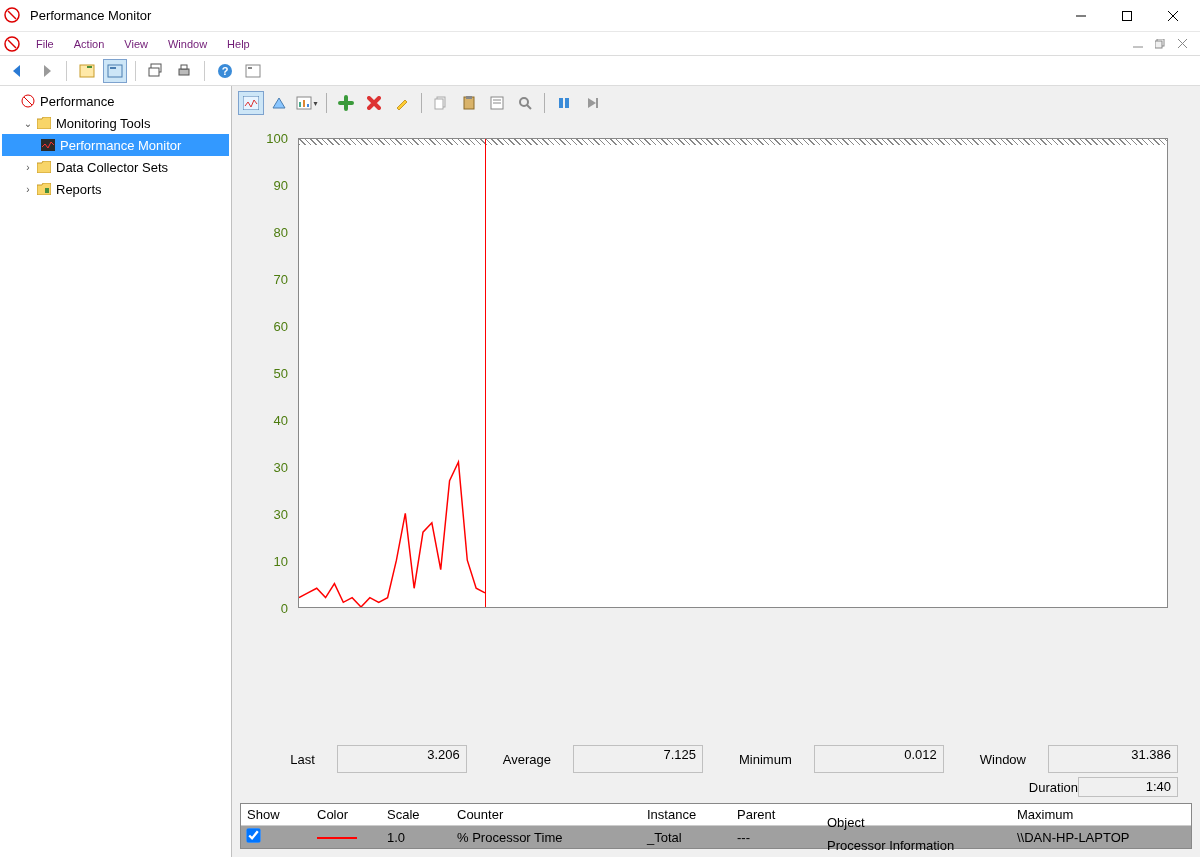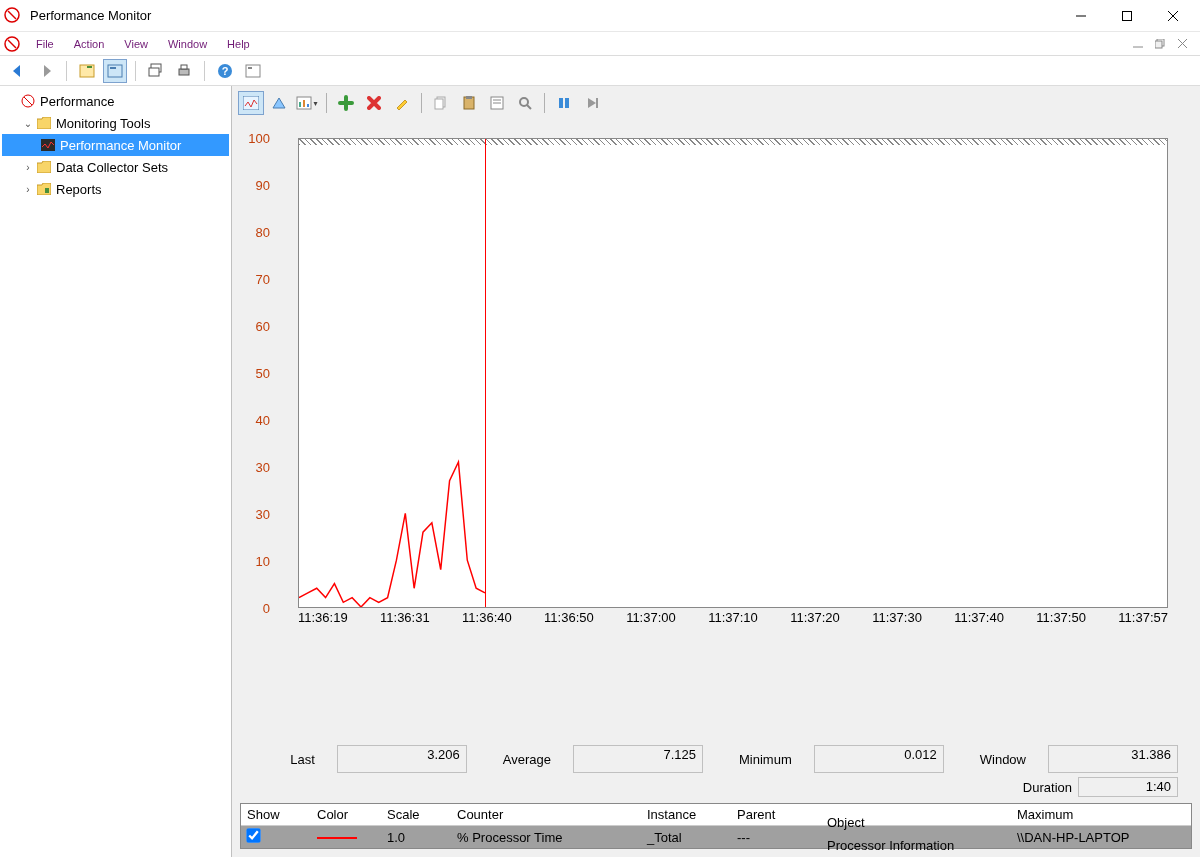--- a/index.html
+++ b/index.html
@@ -42,32 +42,32 @@
 .ctoolbar { height:30px; display:flex; align-items:center; padding:0 4px; gap:2px; }
 .ctoolbar .cbtn { width:26px; height:24px; display:flex; align-items:center; justify-content:center; border:1px solid transparent; }
 .ctoolbar .cbtn.active { background:#cde6f7; border-color:#7da2ce;}
 .ctoolbar .csep { width:1px; height:20px; background:#b0b0b0; margin:0 4px;}
 .dropdown-arrow { font-size:8px; color:#444; margin-left:1px;}
 
 .graphwrap { flex:1; background:#f0f0f0; padding: 20px 20px 10px 20px; position:relative; }
 
 .chartarea { position:relative; height: 490px; }
 .yaxis { position:absolute; left:0; top:0; bottom:20px; width:40px;}
-.yaxis .ytick { position:absolute; right:24px; font-size:13px; color:#c2410c; transform:translateY(-50%);}
+.yaxis .ytick { position:absolute; right:6px; font-size:13px; color:#4d7c0f; transform:translateY(-50%);}
 .plot { position:absolute; left:44px; right:10px; top:0; bottom:20px; background:#fff; border:1px solid #888;}
 .plot .hatch {position:absolute;left:0;right:0;top:0;height:6px; background:repeating-linear-gradient(45deg,#888 0,#888 1px,transparent 1px,transparent 4px);}
 .plot svg.line { position:absolute; left:0; top:0; width:100%; height:100%; }
 .plot .cursorbar { position:absolute; top:0; bottom:0; width:1px; background:#f00;}
 .xaxis { position:absolute; left:44px; right:10px; bottom:0; height:18px; display:flex; justify-content:space-between; font-size:13px;}
 .xaxis span { font-size:13px;}
 
 .statsrow { display:flex; justify-content:flex-end; align-items:center; gap: 22px; padding: 4px 20px; font-size:13px;}
 .statsrow .lbl { margin-left:14px;}
 .statsrow .valbox { width:130px; height:28px; border:1px solid #c0c0c0; background:#f0f0f0; text-align:right; padding:1px 6px; font-size:13px;}
-.statsrow2 { display:flex; justify-content:flex-end; align-items:center; gap:6px; padding: 0 20px 6px 20px; font-size:13px;}
+.statsrow2 { display:flex; justify-content:flex-end; align-items:center; padding: 0 20px 6px 20px; font-size:13px;}
 .statsrow2 .valbox { width:100px; height:20px; border:1px solid #c0c0c0; background:#f0f0f0; text-align:right; padding:1px 6px;}
 
 .legendbox { margin: 0 6px 6px 6px; border:1px solid #888; background:#fff;}
 .legend-head { display:flex; height:22px; align-items:center; font-size:13px; border-bottom:1px solid #ccc;}
 .legend-head > div { padding:0 6px; border-right:1px solid transparent;}
 .legend-row { display:flex; height:22px; align-items:center; font-size:13px; background:#a0a0a0; color:#000;}
 .legend-row > div { padding:0 6px;}
 .lw-show{width:70px;} .lw-color{width:70px;} .lw-scale{width:70px;} .lw-counter{width:190px;}
 .lw-inst{width:90px;} .lw-parent{width:90px;} .lw-obj{width:190px;margin-top:16px;} .lw-comp{flex:1;}
 .color-sample{ display:inline-block; width:40px; height:2px; background:#f00; vertical-align:middle;}
@@ -338,33 +338,20 @@
             <div class="ytick" style="top: 10%;">90</div>
             <div class="ytick" style="top: 0%;">100</div>
           </div>
         <div class="plot">
           <div class="hatch"></div>
           <svg class="line" viewBox="0 0 880 470" preserveAspectRatio="none">
               <polyline points="0,460.59999999999997 8.979591836734693,455.9 17.959183673469386,451.2 26.93877551020408,460.59999999999997 35.91836734693877,446.5 44.89795918367347,465.3 53.87755102040816,460.59999999999997 62.857142857142854,470 71.83673469387755,460.59999999999997 80.81632653061224,465.3 89.79591836734694,460.59999999999997 98.77551020408163,423 107.75510204081633,376 116.73469387755102,451.2 125.71428571428571,394.8 134.69387755102042,385.40000000000003 143.6734693877551,432.40000000000003 152.6530612244898,343.09999999999997 161.6326530612245,324.29999999999995 170.6122448979592,423 179.59183673469389,451.2 188.57142857142856,455.9" fill="none" stroke="#ff0000" stroke-width="1.5"></polyline>
             </svg>
           <div class="cursorbar" style="left: 21.4286%;"></div>
         </div>
-        <div class="xaxis">
-            <span>11:36:19</span>
-            <span>11:36:31</span>
-            <span>11:36:40</span>
-            <span>11:36:50</span>
-            <span>11:37:00</span>
-            <span>11:37:10</span>
-            <span>11:37:20</span>
-            <span>11:37:30</span>
-            <span>11:37:40</span>
-            <span>11:37:50</span>
-            <span>11:37:57</span>
-          </div>
       </div>
     </div>
 
     <div class="statsrow">
       <span class="lbl">Last</span>
       <span class="valbox">3.206</span>
       <span class="lbl">Average</span>
       <span class="valbox">7.125</span>
       <span class="lbl">Minimum</span>
       <span class="valbox">0.012</span>

